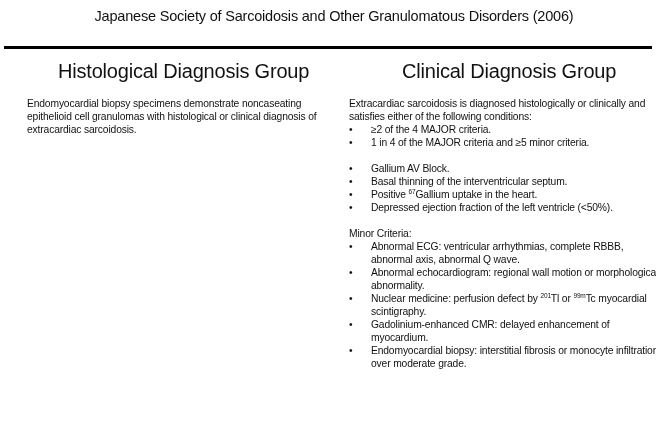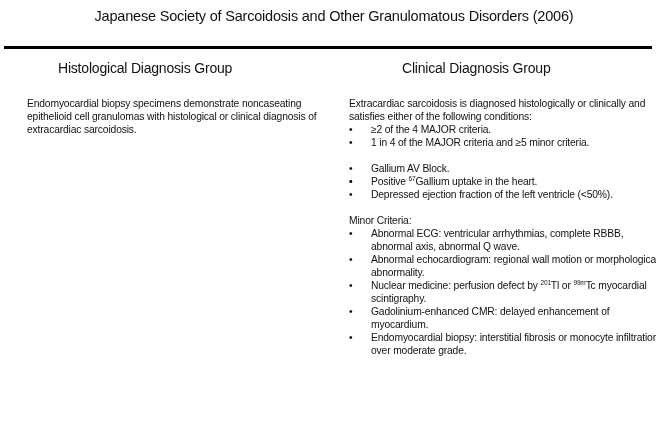--- a/index.html
+++ b/index.html
@@ -28,21 +28,21 @@
       position: absolute;
       left: 4px;
       top: 46px;
       width: 648px;
       height: 3px;
       background: #000000;
     }
     .col-head {
       position: absolute;
       top: 60px;
-      font-size: 14px;
+      font-size: 20px;
       letter-spacing: -0.2px;
       text-align: center;
     }
     .col-head.left { left: 58px; }
     .col-head.right { left: 402px; }
     .col {
       position: absolute;
       top: 97px;
       font-size: 10.3px;
       line-height: 13px;
@@ -92,21 +92,21 @@
     <p>Extracardiac sarcoidosis is diagnosed histologically or clinically and satisfies either of the following conditions:</p>
     <ul>
       <li><span class="bullet">•</span><span>≥2 of the 4 MAJOR criteria.</span></li>
       <li><span class="bullet">•</span><span>1 in 4 of the MAJOR criteria and ≥5 minor criteria.</span></li>
     </ul>
   </div>
 
   <div class="block">
     <ul>
       <li><span class="bullet">•</span><span>Gallium AV Block.</span></li>
-      <li><span class="bullet">•</span></li>
+      <li><span class="bullet">•</span><span>Basal thinning of the interventricular septum.</span></li>
       <li><span class="bullet">•</span><span>Positive </span><sup>67</sup><span>Gallium uptake in the heart.</span></li>
       <li><span class="bullet">•</span><span>Depressed ejection fraction of the left ventricle (&lt;50%).</span></li>
     </ul>
   </div>
 
   <div>
     <p>Minor Criteria:</p>
     <ul>
       <li><span class="bullet">•</span><span>Abnormal ECG: ventricular arrhythmias, complete RBBB, abnormal axis, abnormal Q wave.</span></li>
       <li><span class="bullet">•</span><span>Abnormal echocardiogram: regional wall motion or morphological abnormality.</span></li>

